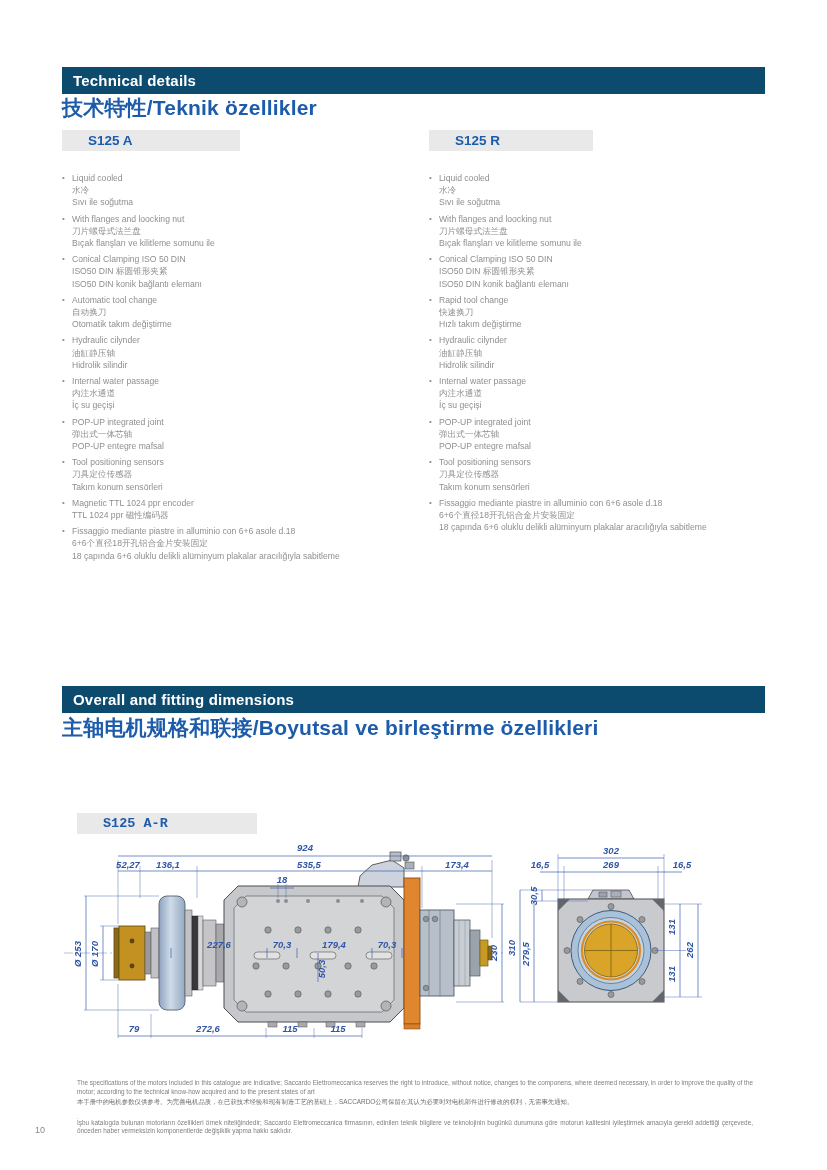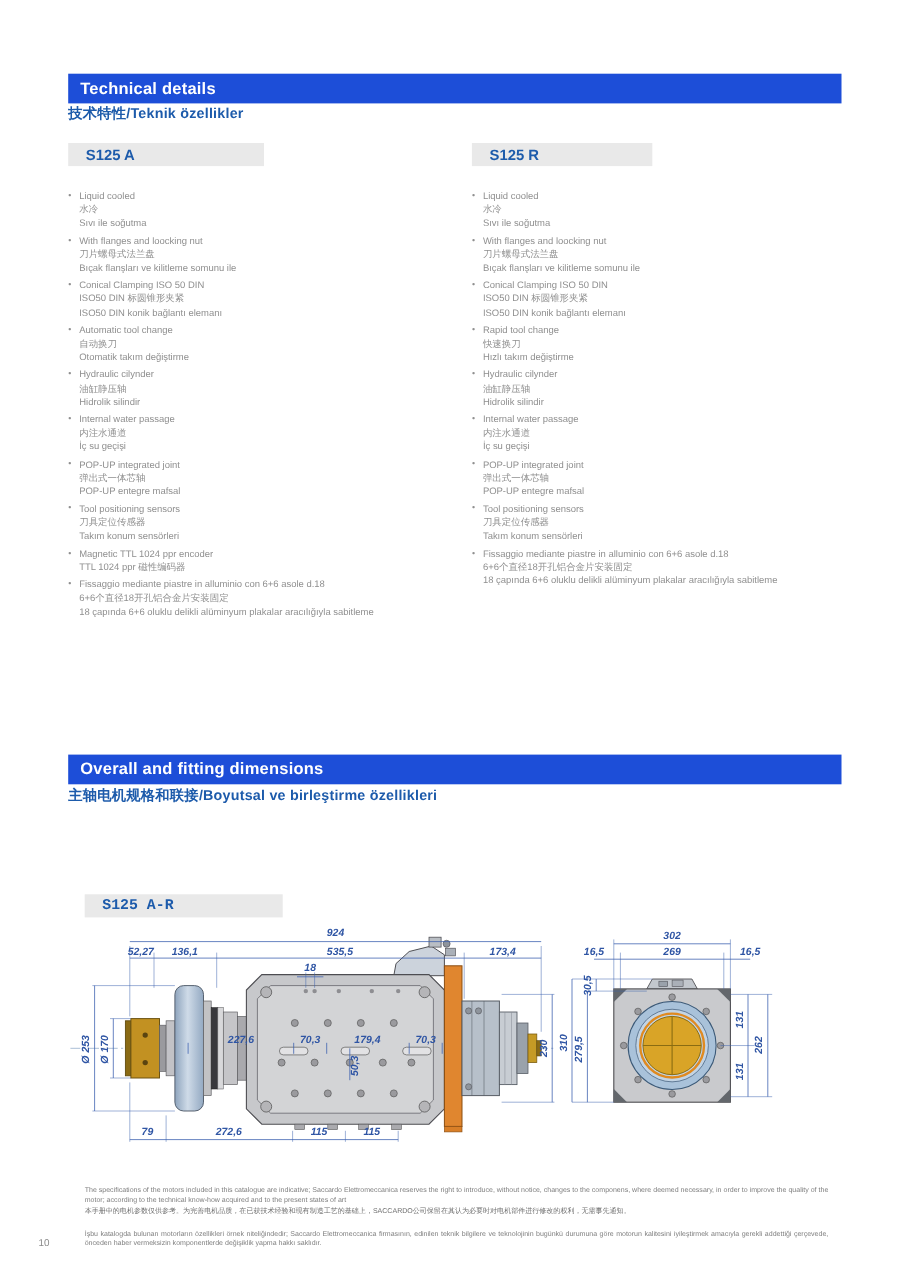--- a/index.html
+++ b/index.html
@@ -1,27 +1,27 @@
 <!DOCTYPE html>
 <html><head>
 <meta charset="utf-8">
 <style>
   html,body{margin:0;padding:0;background:#ffffff;}
   #page{position:relative;width:827px;height:1170px;background:#ffffff;overflow:hidden;
         font-family:"Liberation Sans","DejaVu Sans",sans-serif;}
 
   
-  .bar{position:absolute;left:62px;width:703px;height:27px;background:#1d4ed8;
+  .bar{position:absolute;left:62px;width:703px;height:27px;background:#0c4a6e;
        color:#ffffff;font-size:15px;font-weight:bold;line-height:27px;padding-left:11px;
        box-sizing:border-box;letter-spacing:.2px;}
-  .subtitle{position:absolute;left:62px;color:#1d5bab;font-size:13px;font-weight:bold;letter-spacing:.2px;}
+  .subtitle{position:absolute;left:62px;color:#1d5bab;font-size:21px;font-weight:bold;letter-spacing:.2px;}
 
   
   .modelbox{position:absolute;height:21px;background:#e9e9e9;color:#1d5bab;
-            font-size:13.5px;font-weight:bold;line-height:21px;padding-left:16px;box-sizing:border-box;}
+            font-size:13.5px;font-weight:bold;line-height:21px;padding-left:26px;box-sizing:border-box;}
 
   
   .col{position:absolute;top:172px;}
   .col ul{list-style:none;margin:0;padding:0;}
   .feat{display:flex;margin:0 0 4px 0;color:#8f8f8f;font-size:8.6px;line-height:12.2px;}
   .feat .bullet{flex:0 0 10px;color:#8f8f8f;font-size:8px;}
   .feat .bullet::before{content:"•";}
   .feat .ft{flex:1 1 auto;}
   .feat .tr-line{text-align:justify;}
 

